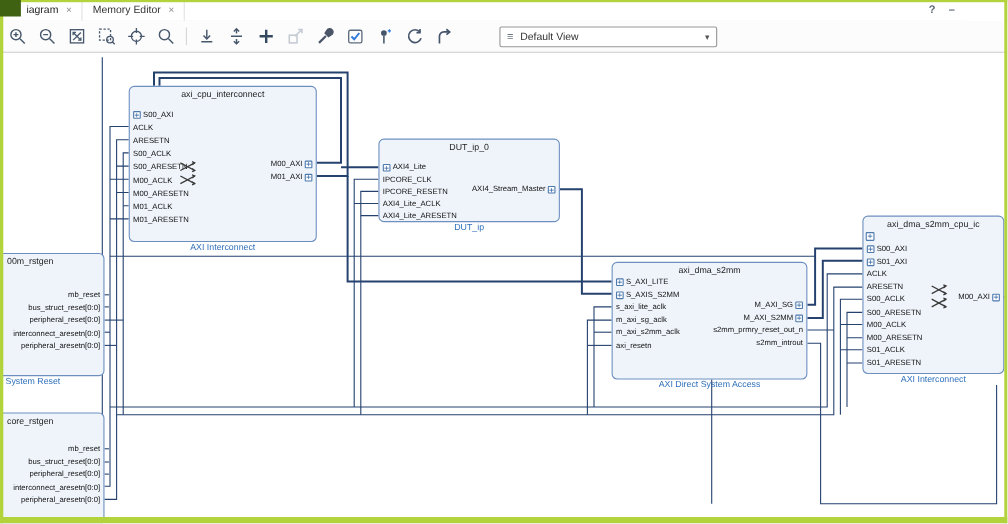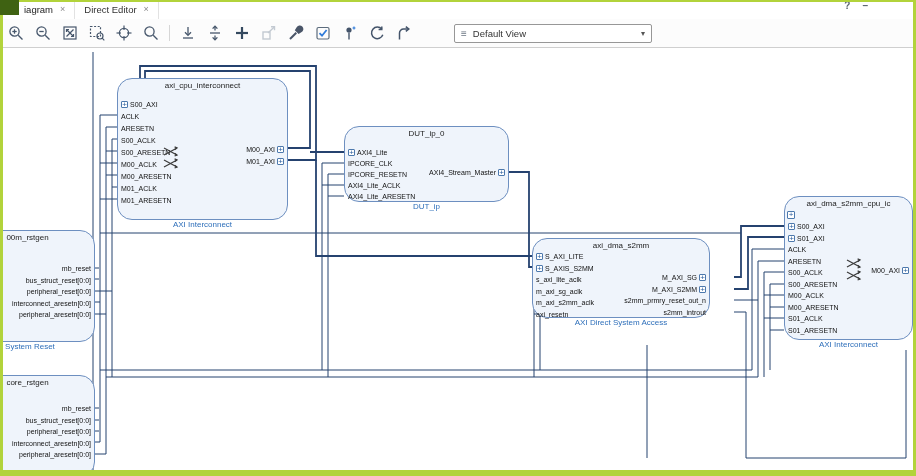--- a/index.html
+++ b/index.html
@@ -7,21 +7,21 @@
           font-family:"Liberation Sans",sans-serif;-webkit-font-smoothing:antialiased;}
   
   .gb{position:absolute;background:#b2d33b;z-index:60;}
   .gb-top{left:0;top:0;width:916px;height:2px;}
   .gb-bottom{left:0;top:470px;width:916px;height:6px;}
   .gb-left{left:0;top:0;width:3px;height:476px;}
   .gb-right{left:913px;top:0;width:3px;height:476px;}
   .gb-patch{position:absolute;left:0;top:0;width:19px;height:15px;background:#3f6212;z-index:61;}
   
   .tabbar{position:absolute;left:0;top:0;width:878px;height:19px;background:#ffffff;
-          border-bottom:1px solid #d8d8d8;display:flex;align-items:flex-start;z-index:5;}
+          border-bottom:1px solid #d8d8d8;display:flex;align-items:center;z-index:5;}
   .tab{display:flex;align-items:center;gap:7px;height:100%;padding:0 9px;border-right:1px solid #e2e2e2;
        font-size:9.5px;color:#333;cursor:default;}
   .tab.first{padding-left:24px;color:#222;}
   .tab .close{color:#8a8a8a;font-size:9px;line-height:1;}
   .tabbar-right{margin-left:auto;display:flex;align-items:center;gap:12px;padding-right:10px;
                 color:#5a6570;font-size:10px;font-weight:bold;}
   
   .toolbar{position:absolute;left:0;top:19px;width:916px;height:29px;background:#fcfcfc;
            border-bottom:1px solid #cfcfcf;display:flex;align-items:center;gap:9px;
            padding-left:7px;box-sizing:border-box;z-index:5;}
@@ -33,21 +33,21 @@
            border-radius:2px;font-size:9.5px;color:#333;}
   .viewsel .menu-glyph{color:#6b7682;font-size:10px;}
   .viewsel .chev{margin-left:auto;color:#555;font-size:8px;}
   
   .canvas{position:absolute;left:0;top:48px;width:916px;height:428px;background:#ffffff;overflow:hidden;}
   svg.wires{position:absolute;left:0;top:-48px;width:916px;height:476px;}
   .wire{fill:none;stroke:#25426f;}
   .wire.thick{stroke-width:1.8px;}
   .wire.thin{stroke-width:1px;}
   
-  .block{position:absolute;background:#eff4fb;border:1px solid #6d8fc0;border-radius:15px;box-sizing:border-box;}
+  .block{position:absolute;background:#eff4fb;border:1px solid #6d8fc0;border-radius:5px;box-sizing:border-box;}
   .btitle{position:absolute;top:2px;left:0;right:0;text-align:center;font-size:8px;color:#1c1c1c;white-space:nowrap;}
   .bsub{position:absolute;top:calc(100% + 1px);left:0;right:0;text-align:center;font-size:8px;
         color:#2e6fba;white-space:nowrap;}
   .ports{position:absolute;display:flex;flex-direction:column;}
   .ports.left{left:1px;align-items:flex-start;}
   .ports.right{right:1px;align-items:flex-end;}
   .prow{display:flex;align-items:center;height:var(--rh,11.5px);font-size:7px;color:#111;
         line-height:1;gap:2px;padding:0 2px;white-space:nowrap;}
   .plus{width:7px;height:7px;box-sizing:border-box;border:1px solid #4d79ad;background:#fff;
         color:#2a5d9e;font-size:8px;line-height:5px;text-align:center;display:inline-block;
@@ -61,21 +61,21 @@
 <body>
 
 <div class="screen">
 
   <div class="tabbar">
     <div class="tab first">
       <span>iagram</span>
       <span class="close">×</span>
     </div>
     <div class="tab">
-      <span>Direct Editor</span>
+      <span>Memory Editor</span>
       <span class="close">×</span>
     </div>
     <div class="tabbar-right">
       <span>?</span>
       <span>–</span>
     </div>
   </div>
 
   <div class="toolbar">
     <span class="tbtn" title="zoom-in">
@@ -318,21 +318,21 @@
         </div>
       <div class="ports right" style="top:40px;--rh:11px;">
           <div class="prow right">
             <span>AXI4_Stream_Master</span>
             <span class="plus">+</span>
           </div>
         </div>
       <div class="bsub">DUT_ip</div>
     </div>
 
-    <div class="block" style="left:532px;top:190px;width:178px;height:80px;">
+    <div class="block" style="left:556px;top:190px;width:178px;height:107px;">
       <div class="btitle">axi_dma_s2mm</div>
       <div class="ports left" style="top:12px;--rh:11.5px;">
           <div class="prow left">
             <span class="plus">+</span>
             <span>S_AXI_LITE</span>
           </div>
           <div class="prow left">
             <span class="plus">+</span>
             <span>S_AXIS_S2MM</span>
           </div>

